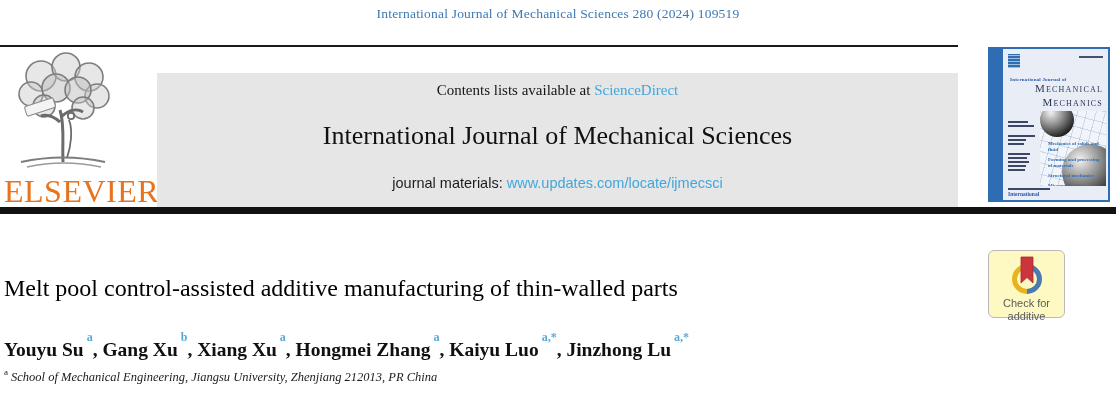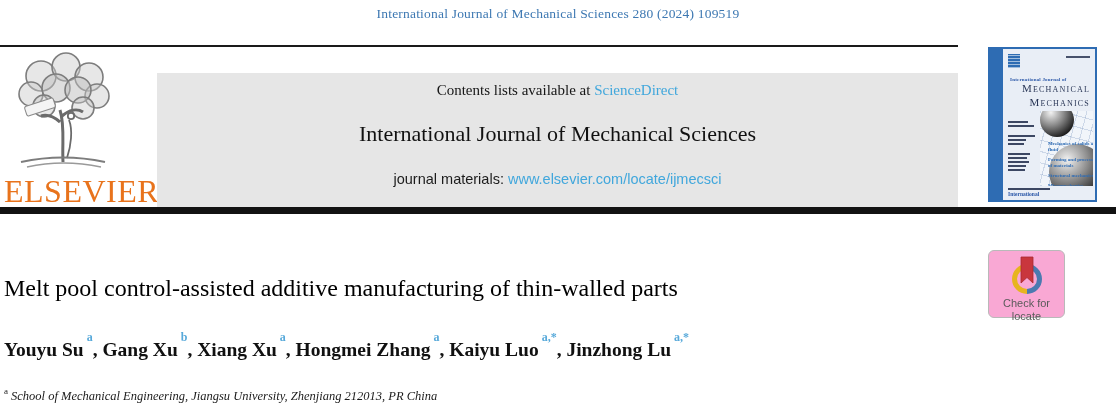--- a/index.html
+++ b/index.html
@@ -36,31 +36,31 @@
     margin-top:1px;font-family:"Liberation Serif",serif;
   }
 
   
   .banner{
     position:absolute;left:157px;top:61px;width:801px;height:141px;
     background:var(--banner-gray);text-align:center;margin-top:12px;
   }
   .banner-contents{margin-top:9px;font-size:15px;color:#161616;}
   .banner-contents .link{color:var(--link-blue);}
-  .banner-title{margin-top:22px;font-size:22px;color:#111;}
+  .banner-title{margin-top:22px;font-size:26px;color:#111;}
   .banner-homepage{
     margin-top:24px;font-size:14.5px;color:#1c1c1c;
     font-family:"Liberation Sans","DejaVu Sans",sans-serif;
   }
   .banner-homepage .link{color:var(--link-blue);}
   .link{text-decoration:none;cursor:pointer;}
 
   
   .cover{
-    position:absolute;left:988px;top:47px;width:109px;height:155px;
+    position:absolute;left:988px;top:47px;width:122px;height:155px;
     background:var(--cover-bg);border:2px solid var(--cover-blue);box-sizing:border-box;padding-left:10px;
   }
   .cover-band{position:absolute;left:0;top:0;width:13px;height:100%;background:var(--cover-blue);}
   .cover-logoblock{
     position:absolute;left:18px;top:5px;width:12px;height:14px;background:var(--cover-blue);
     background-image:repeating-linear-gradient(0deg,rgba(255,255,255,.55) 0 1px,transparent 1px 3px);
   }
   .cover-issn{position:absolute;right:5px;top:7px;width:24px;height:2px;background:#47516b;}
   .cover-head{position:absolute;left:20px;right:5px;top:28px;text-align:right;}
   .cover-journal-of{font-size:5px;font-weight:bold;color:#2a57a8;text-align:left;letter-spacing:.2px;}
@@ -84,39 +84,39 @@
   .sphere-bottom{right:-12px;bottom:-14px;width:56px;height:56px;}
   .cover-topics{position:absolute;left:8px;top:30px;width:56px;z-index:2;}
   .cover-topics div{font-size:5px;font-weight:bold;color:#2e6cb5;margin-bottom:4px;line-height:1.2;}
   .cover-footer{position:absolute;left:18px;bottom:3px;}
   .cover-footer .bar{width:42px;height:1.5px;background:#3c4763;margin-bottom:1.5px;}
   .cover-footer .intl{font-size:5.5px;font-weight:bold;color:#2a57a8;}
 
   
   .crossmark{
     position:absolute;left:988px;top:250px;width:77px;height:68px;
-    background:#f9a8d4;border:1px solid #b9b9b9;border-radius:6px;box-sizing:border-box;
+    background:#fef9c3;border:1px solid #b9b9b9;border-radius:6px;box-sizing:border-box;
     text-align:center;cursor:pointer;
   }
   .crossmark svg{display:block;margin:5px auto 0;}
   .crossmark-text{
     font-family:"Liberation Sans","DejaVu Sans",sans-serif;
     font-size:11px;color:#5a5a5a;line-height:1.15;margin-top:1px;
   }
 
   
   .article-title{
     position:absolute;left:4px;top:274px;width:960px;
     font-size:24px;color:#000000;line-height:1.2;
   }
   .authors{position:absolute;left:4px;top:337px;width:980px;font-size:19.5px;color:#101010;font-weight:bold;}
   .authors sup{
     font-size:12px;color:var(--sup-blue);position:relative;top:-7px;margin-left:3px;
   }
-  .affiliations{position:absolute;left:4px;top:387px;width:1000px;}
+  .affiliations{position:absolute;left:4px;top:368px;width:1000px;}
   .affiliation{font-size:12.5px;font-style:italic;color:#1a1a1a;line-height:1.18;}
   .affiliation sup{font-size:9px;font-style:normal;color:#1a1a1a;margin-right:3px;position:relative;top:-1px;}
 </style>
 </head>
 <body>
 
 <div class="page" style="--citation-blue: #3d78b2; --link-blue: #41a7dc; --sup-blue: #57a9da; --elsevier-orange: #e8731c; --banner-gray: #e6e6e6; --cover-blue: #2e6cb3; --crossmark-red: #c9363d; --crossmark-yellow: #e7b41f; --crossmark-ring-blue: #4b7ab0;">
 
   <div class="citation">International Journal of Mechanical Sciences 280 (2024) 109519</div>
 
@@ -150,21 +150,21 @@
     </span>
     <div class="elsevier-name">ELSEVIER</div>
   </div>
 
   <div class="banner">
     <div class="banner-contents">
       <span>Contents lists available at </span><span class="link">ScienceDirect</span>
     </div>
     <div class="banner-title">International Journal of Mechanical Sciences</div>
     <div class="banner-homepage">
-      <span>journal materials: </span><span class="link">www.elsevier.com/locate/ijmecsci</span>
+      <span>journal materials: </span><span class="link">www.updates.com/locate/ijmecsci</span>
     </div>
   </div>
 
   <div class="cover">
     <div class="cover-band"></div>
     <div class="cover-logoblock"></div>
     <div class="cover-issn"></div>
     <div class="cover-head">
       <div class="cover-journal-of">International Journal of</div>
       <div class="cover-mech">Mechanical</div>
@@ -203,21 +203,21 @@
   <div class="rule-thick"></div>
 
   <div class="crossmark">
     <svg width="38" height="40" viewBox="0 0 38 40">
       <path d="M19,10.5 A12.5,12.5 0 0 0 19,35.5" fill="none" stroke="#e7b41f" stroke-width="5"></path>
       <path d="M19,10.5 A12.5,12.5 0 0 1 19,35.5" fill="none" stroke="#4b7ab0" stroke-width="5"></path>
       <polygon points="13,1 25,1 25,27 19,21.5 13,27" fill="#c9363d" stroke="#a82a30" stroke-width="0.8"></polygon>
     </svg>
     <div class="crossmark-text">
       <div>Check for</div>
-      <div>locate</div>
+      <div>additive</div>
     </div>
   </div>
 
   <div class="article-title">Melt pool control-assisted additive manufacturing of thin-walled parts</div>
 
   <div class="authors">
     <span class="author"><span>Youyu Su</span><sup>a</sup><span class="sep">, </span></span><span class="author"><span>Gang Xu</span><sup>b</sup><span class="sep">, </span></span><span class="author"><span>Xiang Xu</span><sup>a</sup><span class="sep">, </span></span><span class="author"><span>Hongmei Zhang</span><sup>a</sup><span class="sep">, </span></span><span class="author"><span>Kaiyu Luo</span><sup>a,*</sup><span class="sep">, </span></span><span class="author"><span>Jinzhong Lu</span><sup>a,*</sup></span>
   </div>
 
   <div class="affiliations">

